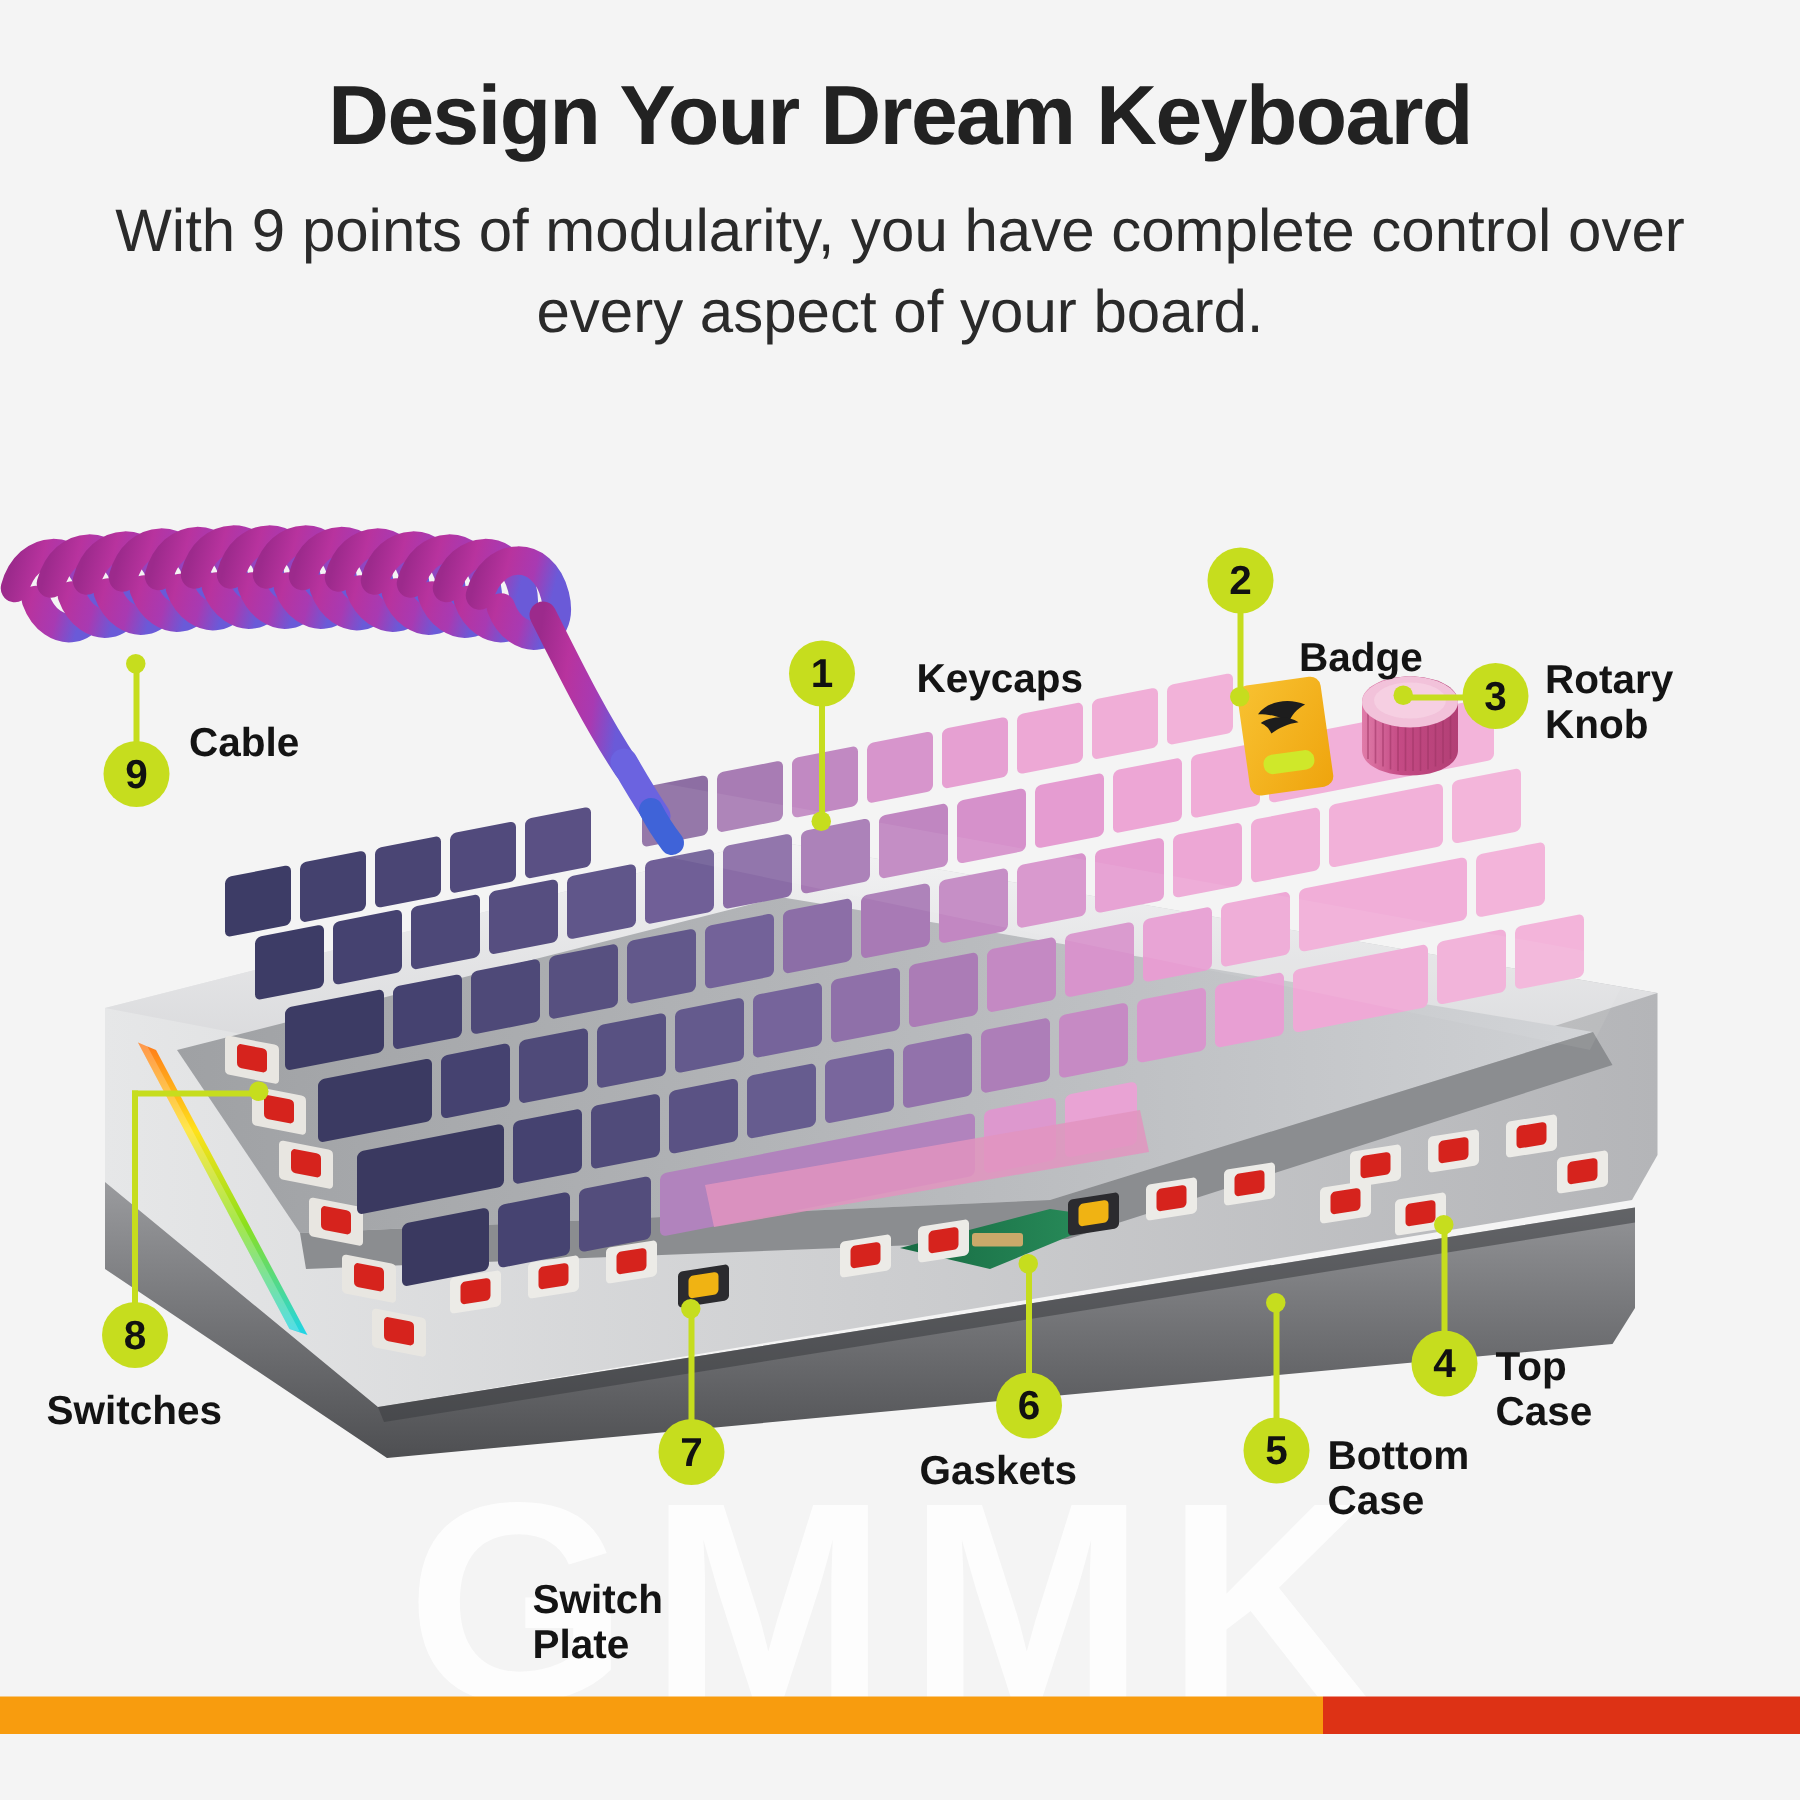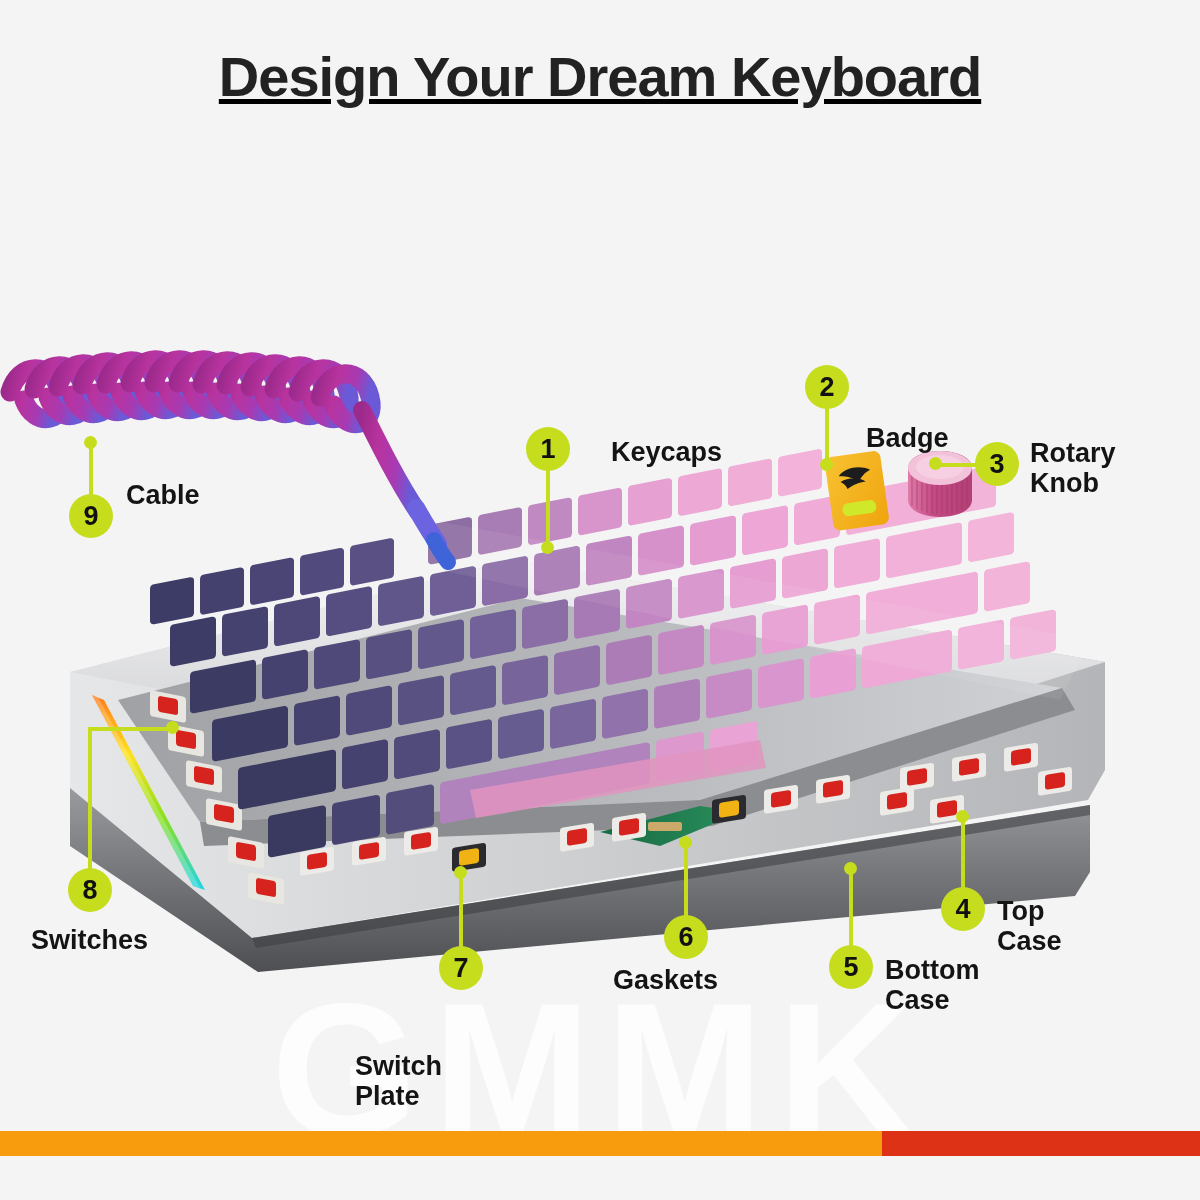--- a/index.html
+++ b/index.html
@@ -28,21 +28,21 @@
     font-weight: 700;
     letter-spacing: 14px;
     color: #ffffff;
     opacity: .85;
     line-height: 1;
     user-select: none;
     pointer-events: none;
   }
 
   
-  .header { position: absolute; top: 0; left: 0; width: 1200px; text-align: center; text-decoration: underline; }
+  .header { position: absolute; top: 0; left: 0; width: 1200px; text-align: center; }
   .title {
     font-size: 56px; font-weight: 700; color: #222222;
     letter-spacing: -1px; line-height: 1.05;
     margin-top: 48px;
   }
   .subtitle {
     font-size: 40px; font-weight: 400; color: #2a2a2a;
     line-height: 1.35; margin-top: 20px;
     padding: 0 48px;
   }
@@ -95,20 +95,21 @@
 </style>
 </head>
 <body>
 
 <div id="stage">
 
   <div class="watermark">GMMK</div>
 
   <div class="header">
     <div class="title">Design Your Dream Keyboard</div>
+    <div class="subtitle">With 9 points of modularity, you have complete control over every aspect of your board.</div>
   </div>
 
   <div class="scene">
     <svg width="1200" height="1200" viewBox="0 0 1200 1200" aria-hidden="true">
       <defs>
 
         <linearGradient id="capGrad" x1="0" y1="0" x2="1" y2="0">
           <stop offset="0%" stop-color="#3a3a66"></stop>
           <stop offset="22%" stop-color="#4a4476"></stop>
           <stop offset="42%" stop-color="#7e6a9e"></stop>

